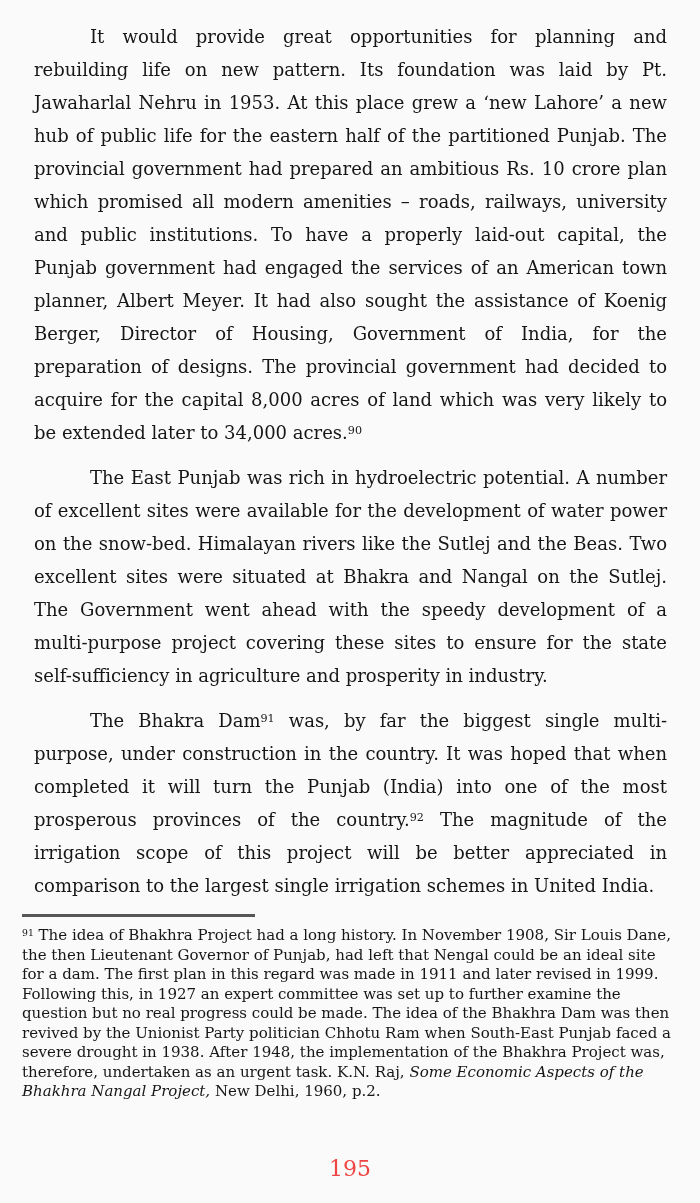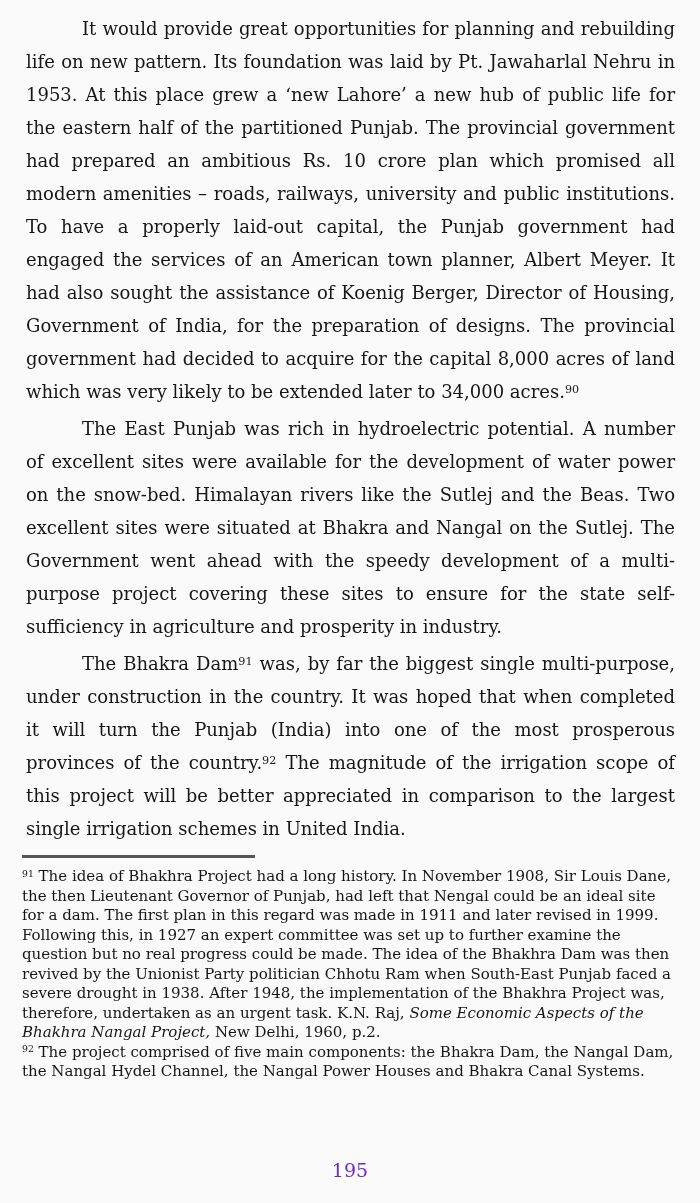--- a/index.html
+++ b/index.html
@@ -13,21 +13,21 @@
     overflow: hidden;
     box-sizing: border-box;
   }
   .body-text {
     padding: 8px 21px 0 22px;
     text-align: justify;
     font-size: 18px;
     line-height: 33px;
   }
   .para {
-    margin: 4px;
+    margin: 12px;
     text-indent: 56px;
   }
   .fnsep {
     border: 0;
     border-top: 3px solid #565656;
     width: 233px;
     margin: 10px 0 9px 22px;
   }
   .footnotes {
     padding: 0 24px 0 22px;
@@ -42,37 +42,36 @@
     top: -0.45em;
     line-height: 0;
   }
   .it { font-style: italic; }
   .page-number {
     position: absolute;
     bottom: 22px;
     left: 0;
     width: 100%;
     text-align: center;
-    font-size: 19px;
-    color: #6d28d9;
+    font-size: 22px;
+    color: #ef4444;
   }
 </style>
 </head>
 <body>
 
 <div class="page">
 
   <div class="body-text">
     <p class="para"><span>It would provide great opportunities for planning and rebuilding life on new pattern. Its foundation was laid by Pt. Jawaharlal Nehru in 1953. At this place grew a ‘new Lahore’ a new hub of public life for the eastern half of the partitioned Punjab. The provincial government had prepared an ambitious Rs. 10 crore plan which promised all modern amenities – roads, railways, university and public institutions. To have a properly laid-out capital, the Punjab government had engaged the services of an American town planner, Albert Meyer. It had also sought the assistance of Koenig Berger, Director of Housing, Government of India, for the preparation of designs. The provincial government had decided to acquire for the capital 8,000 acres of land which was very likely to be extended later to 34,000 acres.</span><span class="sup">90</span></p>
     <p class="para"><span>The East Punjab was rich in hydroelectric potential. A number of excellent sites were available for the development of water power on the snow-bed. Himalayan rivers like the Sutlej and the Beas. Two excellent sites were situated at Bhakra and Nangal on the Sutlej. The Government went ahead with the speedy development of a multi-purpose project covering these sites to ensure for the state self-sufficiency in agriculture and prosperity in industry.</span></p>
     <p class="para"><span>The Bhakra Dam</span><span class="sup">91</span><span> was, by far the biggest single multi-purpose, under construction in the country. It was hoped that when completed it will turn the Punjab (India) into one of the most prosperous provinces of the country.</span><span class="sup">92</span><span> The magnitude of the irrigation scope of this project will be better appreciated in comparison to the largest single irrigation schemes in United India.</span></p>
   </div>
 
   <hr class="fnsep">
 
   <div class="footnotes">
     <p class="footnote"><span class="sup">91</span><span> The idea of Bhakhra Project had a long history. In November 1908, Sir Louis Dane, the then Lieutenant Governor of Punjab, had left that Nengal could be an ideal site for a dam. The first plan in this regard was made in 1911 and later revised in 1999. Following this, in 1927 an expert committee was set up to further examine the question but no real progress could be made. The idea of the Bhakhra Dam was then revived by the Unionist Party politician Chhotu Ram when South-East Punjab faced a severe drought in 1938. After 1948, the implementation of the Bhakhra Project was, therefore, undertaken as an urgent task. K.N. Raj, </span><span class="it">Some Economic Aspects of the Bhakhra Nangal Project,</span><span> New Delhi, 1960, p.2.</span></p>
-    <p class="footnote"><span class="sup">92</span><span> The project comprised of five main components: the Bhakra Dam, the Nangal Dam, the Nangal Hydel Channel, the Nangal Power Houses and Bhakra Canal Systems.</span></p>
   </div>
 
   <div class="page-number">195</div>
 
 </div>
 
 </body></html>

